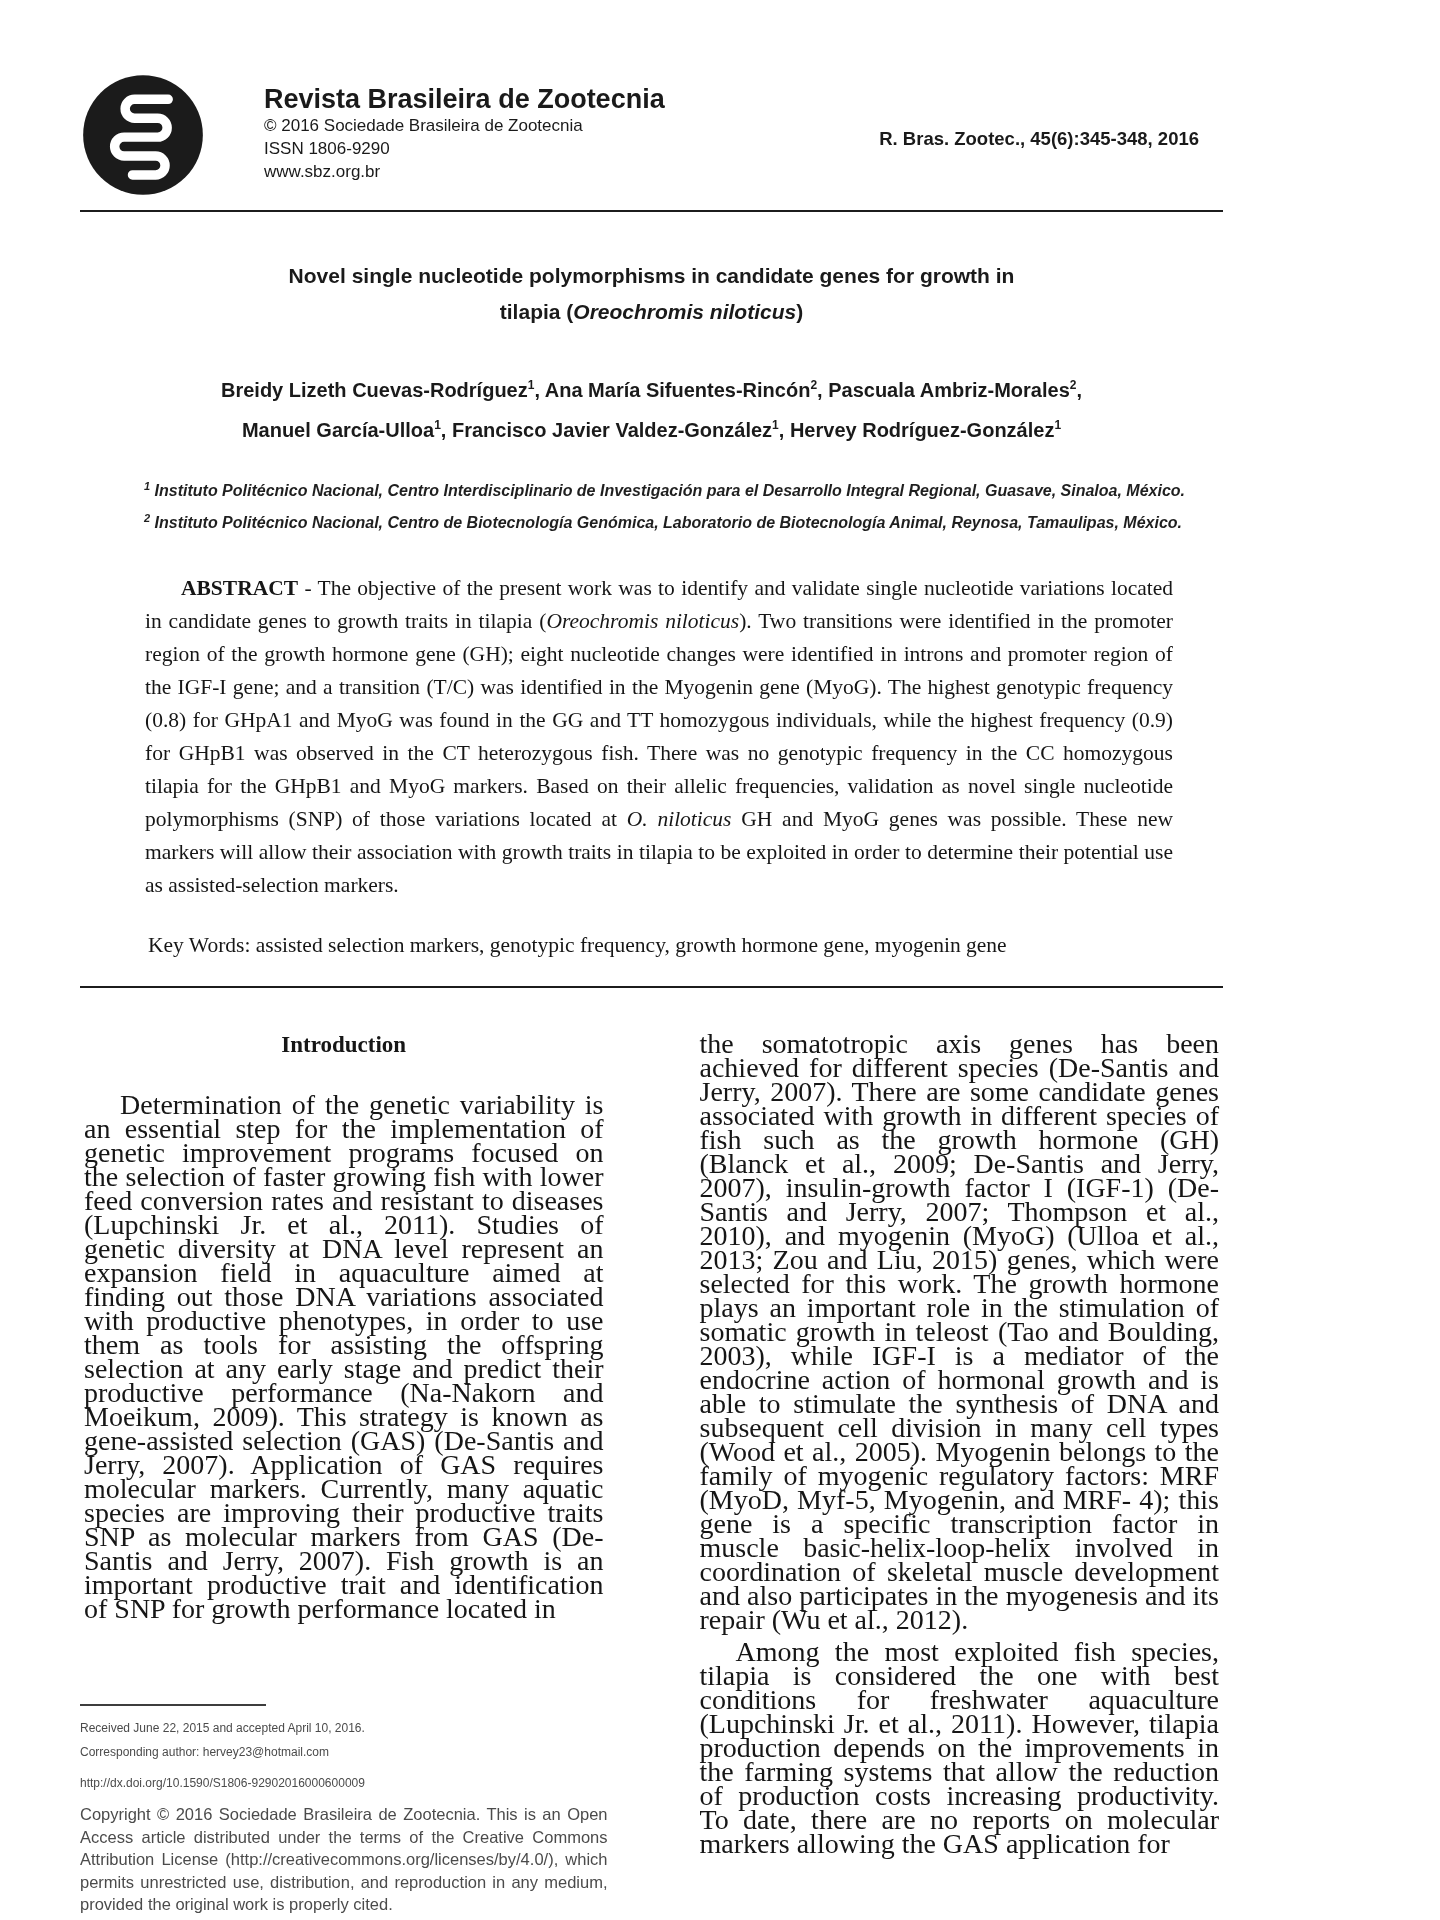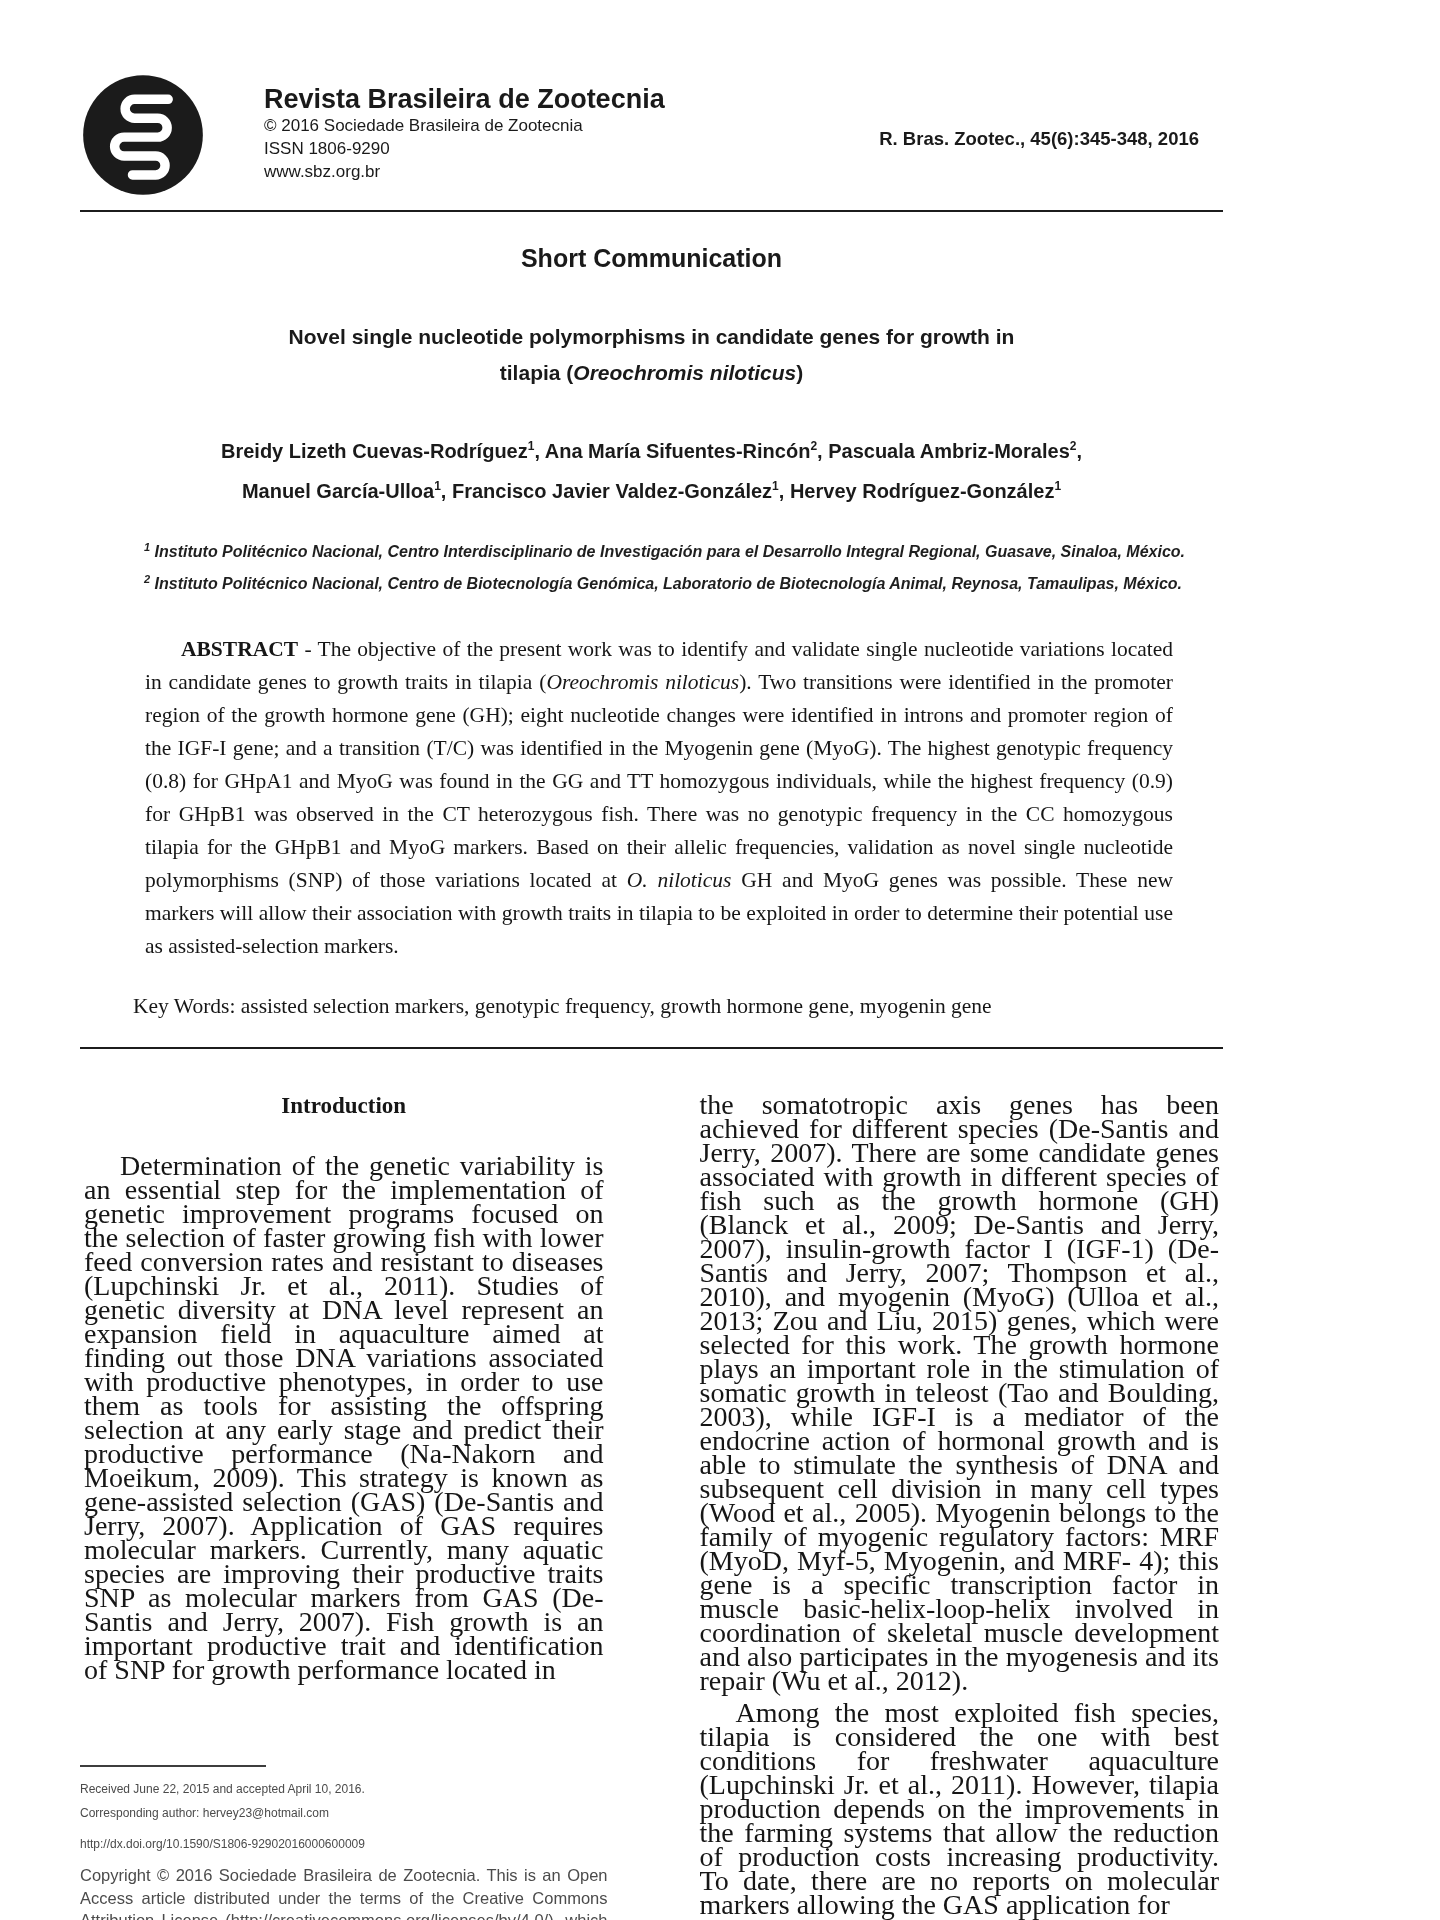--- a/index.html
+++ b/index.html
@@ -56,21 +56,21 @@
   }
   .affils sup{font-size:11px;font-style:italic;}
   .affils em{font-style:italic;}
   .abstract{
     margin:36px 50px 0 65px;
     font-size:21.5px;line-height:33px;
     text-align:justify;text-indent:36px;
   }
   .abstract b{font-weight:bold;}
   .abstract em{font-style:italic;}
-  .keywords{margin:30px 0 0 53px;font-size:21.5px;line-height:26px;}
+  .keywords{margin:30px 0 0 68px;font-size:21.5px;line-height:26px;}
   .rule2{height:0;border-top:2px solid #1c1c1c;margin-top:28px;}
   
   .columns{margin-top:40px;display:flex;gap:88px;height:888px;}
   .col{flex:1 1 0;display:flex;flex-direction:column;min-width:0;}
   .intro-h{
     margin:2px 0 0 0;text-align:center;
     font-size:23px;font-weight:bold;line-height:30px;
   }
   .body-par{
     margin:4px;font-size:28px;line-height:24px;
@@ -107,21 +107,20 @@
     <div class="jinfo">
       <div class="jname">Revista Brasileira de Zootecnia</div>
       <div class="jline">© 2016  Sociedade Brasileira de Zootecnia</div>
       <div class="jline">ISSN 1806-9290</div>
       <div class="jline">www.sbz.org.br</div>
     </div>
     <div class="citation">R. Bras. Zootec., 45(6):345-348, 2016</div>
   </div>
   <div class="rule"></div>
 
-  <div class="section-label">Short Communication</div>
 
   <h1 class="title">
     <span>Novel single nucleotide polymorphisms in candidate genes for growth in</span><br>
     <span>tilapia (</span><em>Oreochromis niloticus</em><span>)</span>
   </h1>
 
   <div class="authors">
     <div><span>Breidy Lizeth Cuevas-Rodríguez</span><sup>1</sup><span>, Ana María Sifuentes-Rincón</span><sup>2</sup><span>, Pascuala Ambriz-Morales</span><sup>2</sup><span>,</span></div>
     <div><span>Manuel García-Ulloa</span><sup>1</sup><span>, Francisco Javier Valdez-González</span><sup>1</sup><span>, Hervey Rodríguez-González</span><sup>1</sup></div>
   </div>

